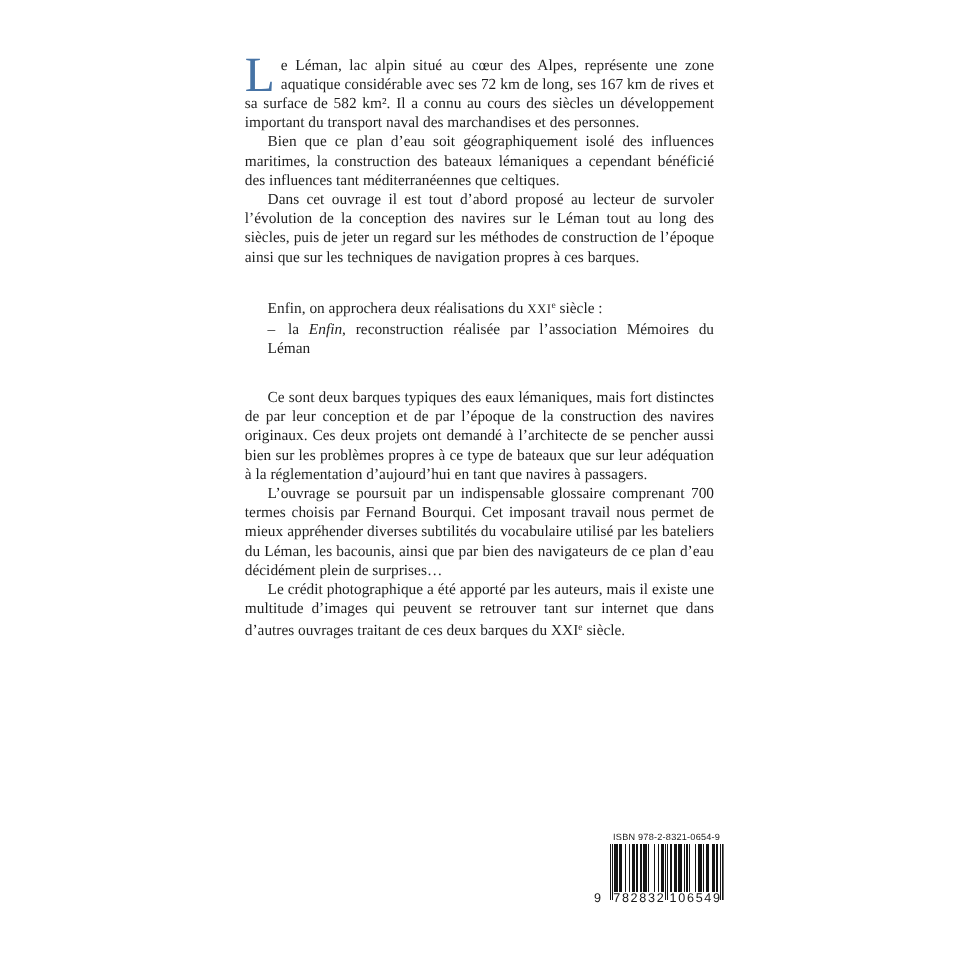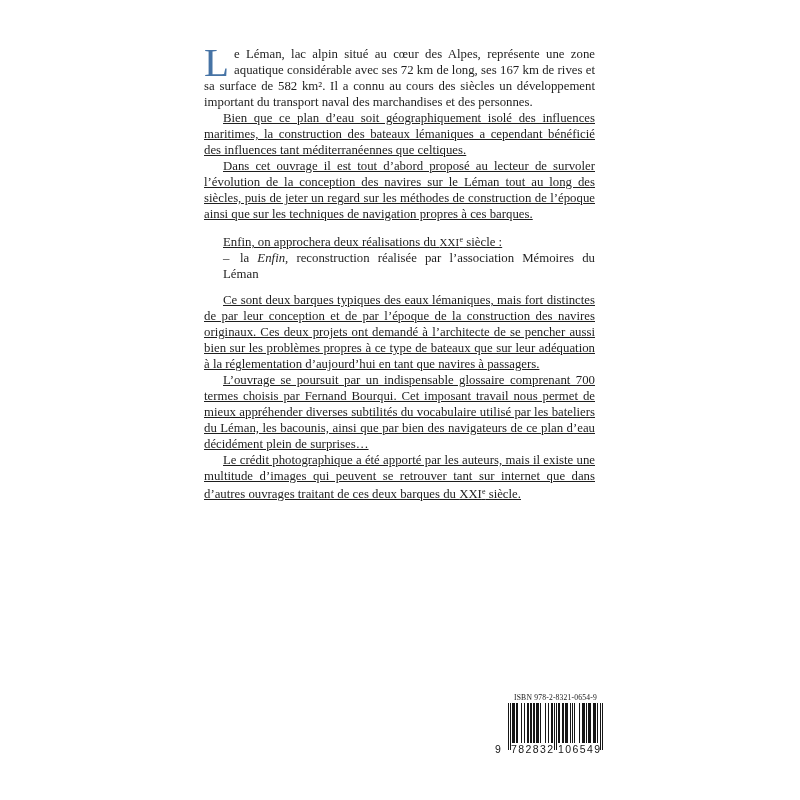--- a/index.html
+++ b/index.html
@@ -7,38 +7,38 @@
     width:800px;height:800px;position:relative;background:#ffffff;
     font-family:"Liberation Serif", serif;
   }
   .cover{position:absolute;inset:0;background:#ffffff;overflow:hidden;}
 
   .text-block{
     position:absolute;left:204px;top:46px;width:391px;
     color:#1e1e1e;font-size:12.8px;line-height:16px;text-align:justify;
   }
   .text-block p{margin:0;}
-  p.indent{text-indent:19px;text-decoration:underline;}
-  p.gap{margin-top:10px;}
+  p.indent{text-indent:19px;}
+  p.gap{margin-top:25px;}
   p.list{padding-left:19px;}
 
   .seg-n{}
   .seg-i{font-style:italic;}
   .seg-sc{font-size:10.8px;letter-spacing:.3px;}
   .seg-sup{font-size:8px;vertical-align:4px;}
   .seg-dash{display:inline-block;width:17px;}
   .seg-drop{
     float:left;font-size:41px;line-height:30px;
     margin:1px 5px 0 0;color:#4673a5;
   }
 
   .barcode-block{position:absolute;left:508px;top:693px;width:95px;height:62px;}
   .isbn-label{
     position:absolute;top:0;left:50%;transform:translateX(-50%);
-    font-family:Liberation Serif, serif;font-size:7.6px;letter-spacing:.2px;
+    font-family:Liberation Sans, sans-serif;font-size:7.6px;letter-spacing:.2px;
     white-space:nowrap;color:#161616;
   }
   .bars{position:absolute;top:10px;left:0;width:95px;height:47px;}
   .bars svg{display:block;}
   .ean-digit{
     position:absolute;top:51px;
     font-family:"Liberation Sans", sans-serif;font-size:10.5px;line-height:11px;color:#161616;
   }
   .ean-first{left:-13px;}
   .ean-g1{left:3px;width:42px;text-align:left;letter-spacing:1.4px;}

